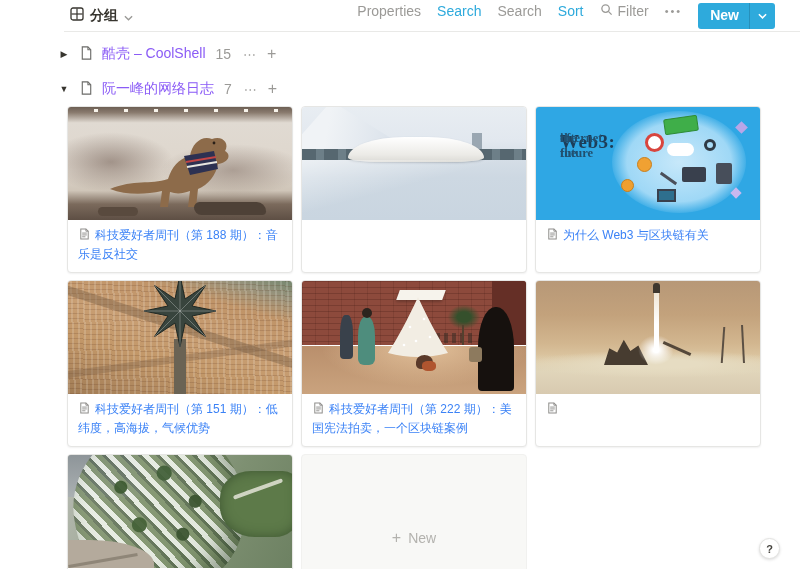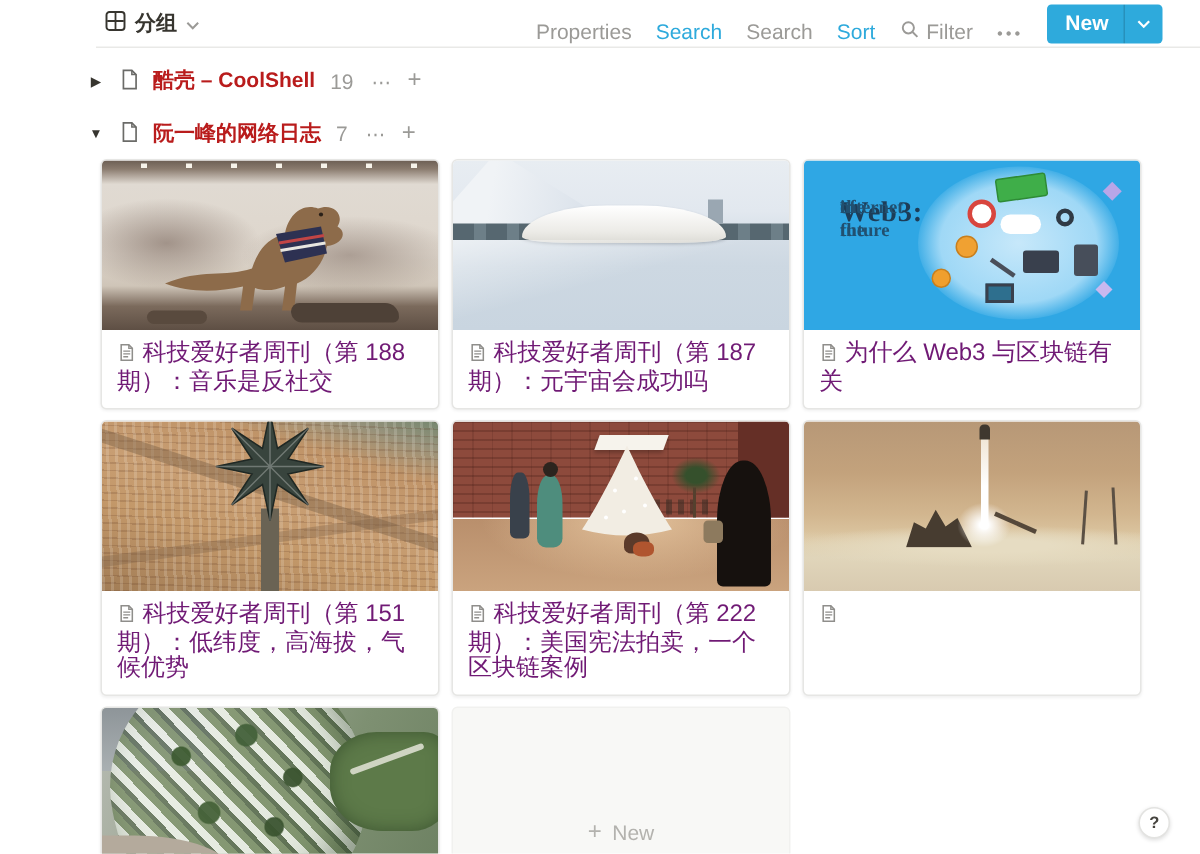--- a/index.html
+++ b/index.html
@@ -9,50 +9,50 @@
     font-family:"Liberation Sans", sans-serif; color:#37352f;
   }
   
   .topbar {
     position:relative; height:32px; display:flex; align-items:center;
     padding:0 25px 0 70px;
   }
   .topbar-rule { position:absolute; left:64px; right:0; bottom:0; height:1px; background:#e9e9e7; }
   .view-switcher { display:flex; align-items:center; gap:6px; cursor:pointer; }
   .view-switcher .label { font-size:14px; font-weight:600; color:#37352f; }
-  .tb-right { margin-left:auto; display:flex; align-items:flex-end; gap:16px; font-size:14px; color:#9b9a97; }
+  .tb-right { margin-left:auto; display:flex; align-items:flex-start; gap:16px; font-size:14px; color:#9b9a97; }
   .tb-link { cursor:pointer; }
   .tb-link.active { color:#2eaadc; }
   .tb-search { display:flex; align-items:center; gap:5px; cursor:pointer; }
   .tb-more { font-size:11px; letter-spacing:2px; cursor:pointer; padding-top:2px; }
   .new-btn { display:flex; align-items:stretch; background:#2eaadc; border-radius:3px; color:#fff; height:26px; overflow:hidden; cursor:pointer; }
   .new-btn .new-label { font-size:14px; font-weight:600; padding:4px 10px 0 12px; }
   .new-btn .split { width:1px; background:rgba(0,0,0,0.15); }
   .new-btn .caret { display:flex; align-items:center; padding:0 8px; }
   
   .group-row { display:flex; align-items:center; gap:8px; margin-left:57px; height:18px; font-size:14px; }
   .group-row.first { margin-top:13px; }
   .group-row.second { margin-top:17px; }
   .disclosure { width:14px; text-align:center; font-size:9px; color:#37352f; cursor:pointer; }
-  .group-title { font-weight:700; color:#b91c1c; }
+  .group-title { font-weight:400; color:#8b5cf6; }
   .group-count { color:#9b9a97; margin-left:2px; }
   .group-more { color:#9b9a97; font-size:13px; letter-spacing:1px; cursor:pointer; margin-left:4px; }
   .group-add { color:#9b9a97; font-size:16px; cursor:pointer; margin-left:2px; }
   
   .grid {
     margin:8px 0 0 67px; width:694px;
     display:grid; grid-template-columns:repeat(3,226px); column-gap:8px; row-gap:7px;
   }
   .card {
     background:#fff; border:1px solid #e6e6e4; border-radius:4px; overflow:hidden;
     box-shadow:0 1px 2px rgba(15,15,15,0.06); cursor:pointer;
   }
   .cover { position:relative; height:113px; overflow:hidden; }
   .cover * { position:absolute; }
-  .card-body { padding:7px 10px 9px; font-size:16px; line-height:17px; font-weight:500; color:#701a75; }
+  .card-body { padding:7px 10px 9px; font-size:12px; line-height:17px; font-weight:500; color:#3b82f6; }
   .doc-icon { display:inline-block; vertical-align:-2px; margin-right:4px; }
   .new-cell {
     background:#f8f8f6; border:1px solid #f1f1ef; border-radius:4px;
     display:flex; align-items:center; justify-content:center; gap:7px;
     color:#b3b2ae; font-size:14px; cursor:pointer;
   }
   .new-cell .plus { font-size:16px; font-weight:400; }
   
   .help-btn {
     position:absolute; left:759px; top:538px; width:21px; height:21px; border-radius:50%;
@@ -195,21 +195,21 @@
 
 <div class="group-row first">
   <span class="disclosure">▶</span>
   <span>
     <svg width="15" height="16" viewBox="0 0 16 16">
         <path d="M3.5 1.5h6l3 3v10h-9z" fill="#fff" stroke="#6b6b68" stroke-width="1.2"></path>
         <path d="M9.5 1.5v3h3" fill="none" stroke="#6b6b68" stroke-width="1.1"></path>
       </svg>
   </span>
   <span class="group-title">酷壳 – CoolShell</span>
-  <span class="group-count">19</span>
+  <span class="group-count">15</span>
   <span class="group-more">⋯</span>
   <span class="group-add">+</span>
 </div>
 
 <div class="group-row second">
   <span class="disclosure">▼</span>
   <span>
     <svg width="15" height="16" viewBox="0 0 16 16">
         <path d="M3.5 1.5h6l3 3v10h-9z" fill="#fff" stroke="#6b6b68" stroke-width="1.2"></path>
         <path d="M9.5 1.5v3h3" fill="none" stroke="#6b6b68" stroke-width="1.1"></path>
@@ -250,27 +250,20 @@
   </div>
 
   <div class="card">
     <div class="cover c187">
       <div class="mountain"></div>
       <div class="trees"></div>
       <div class="tower"></div>
       <div class="dome"></div>
       <div class="drift"></div>
     </div>
-    <div class="card-body"><span class="doc-icon"><svg width="13" height="14" viewBox="0 0 14 14">
-            <path d="M3 1.5h5.5L11 4v8.5H3z" fill="none" stroke="#8f8e8b" stroke-width="1.1"></path>
-            <path d="M8.5 1.5V4H11" fill="none" stroke="#8f8e8b" stroke-width="1"></path>
-            <line x1="4.5" y1="6" x2="9.5" y2="6" stroke="#8f8e8b"></line>
-            <line x1="4.5" y1="8" x2="9.5" y2="8" stroke="#8f8e8b"></line>
-            <line x1="4.5" y1="10" x2="8" y2="10" stroke="#8f8e8b"></line>
-          </svg></span><span>科技爱好者周刊（第 187 期）：元宇宙会成功吗</span></div>
   </div>
 
   <div class="card">
     <div class="cover cweb3">
       <div class="blob"></div>
       <div class="w3-text">
         <div class="w3-title">Web3:</div>
         <div class="w3-line">the future</div>
         <div class="w3-line">of the</div>
         <div class="w3-line">internet</div>

